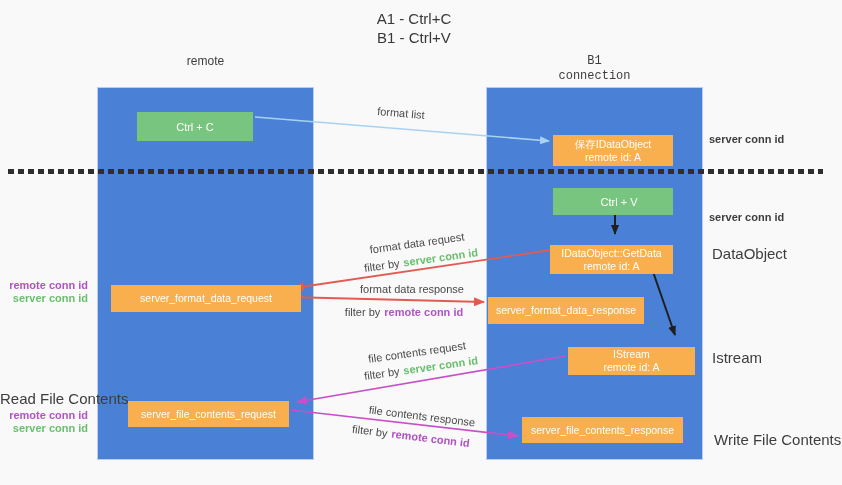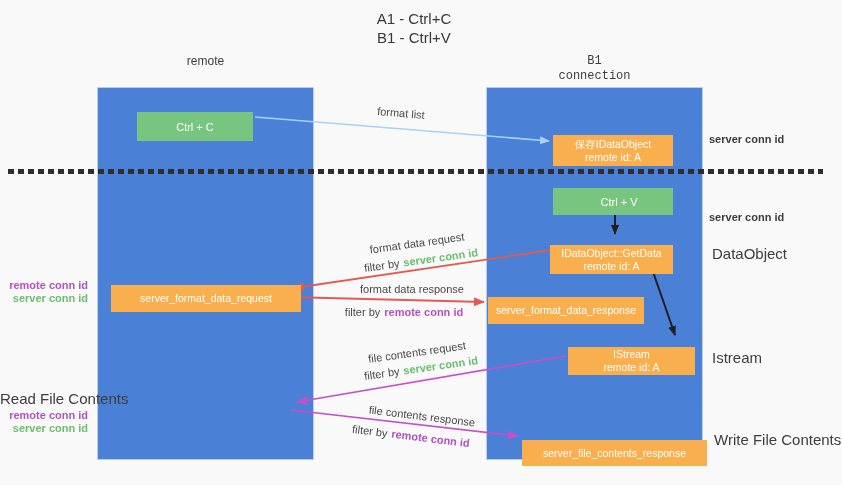--- a/index.html
+++ b/index.html
@@ -138,22 +138,25 @@
 
   <div class="node orange f105" style="left:488px;top:289px;width:156px;height:27px;">
     <span>server_format_data_response</span>
   </div>
 
   <div class="node orange f105" style="left:568px;top:339px;width:127px;height:28px;">
     <span>IStream</span>
     <span>remote id: A</span>
   </div>
 
+  <div class="node orange f105" style="left:128px;top:393px;width:161px;height:26px;">
+    <span>server_file_contents_request</span>
+  </div>
 
-  <div class="node orange f105" style="left:522px;top:432px;width:185px;height:26px;">
+  <div class="node orange f105" style="left:522px;top:409px;width:161px;height:26px;">
     <span>server_file_contents_response</span>
   </div>
 
   <div class="alabel" style="left:401px;top:113px;--r:5deg;">format list</div>
 
   <div class="alabel" style="left:417px;top:243px;--r:-8deg;">format data request</div>
   <div class="alabel" style="left:421px;top:260px;--r:-8deg;">
     <span class="pfx">filter by</span><span class="t-green">server conn id</span>
   </div>
 

